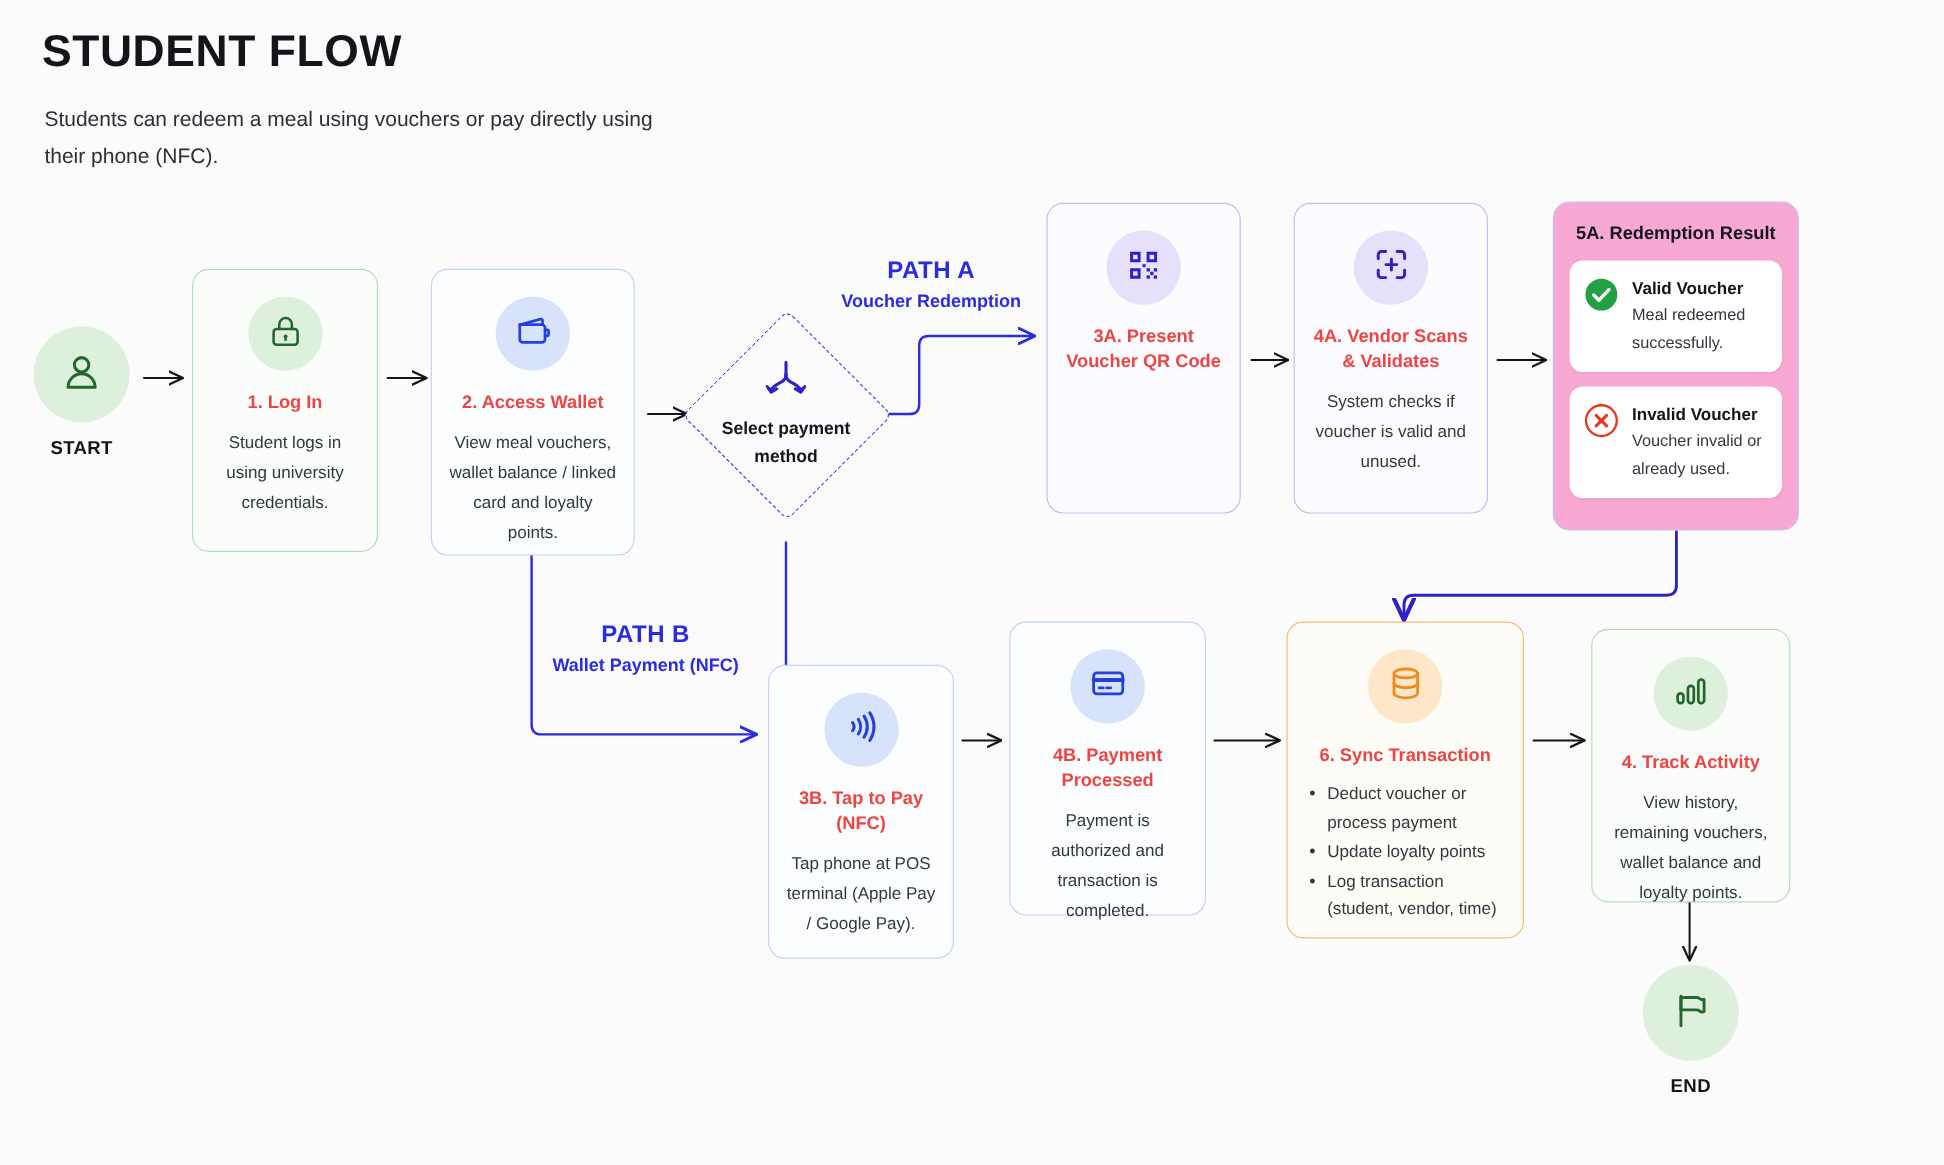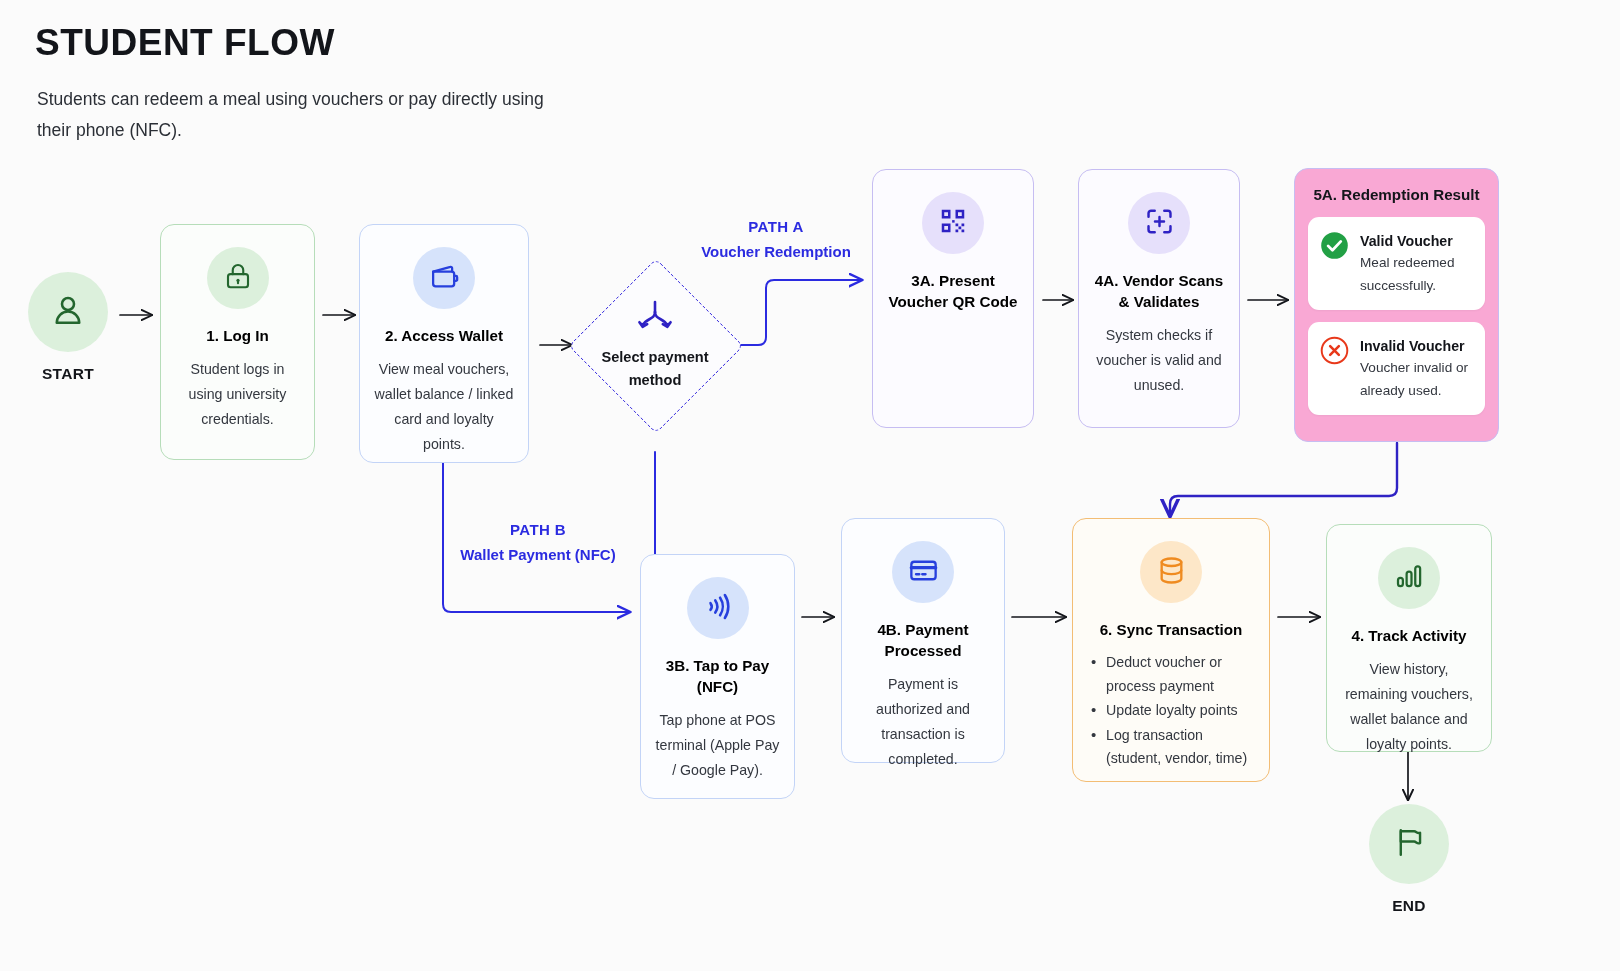--- a/index.html
+++ b/index.html
@@ -89,21 +89,21 @@
     display: flex; align-items: center; justify-content: center;
   }
   .ic-green  { background: #dcf0dc; }
   .ic-blue   { background: #d6e3fb; }
   .ic-purple { background: #e6e0fb; }
   .ic-orange { background: #fde7c8; }
 
   .card .c-title {
     font-size: 15.2px;
     font-weight: 700;
-    color: #000000;
+    color: #ef4444;
     line-height: 21px;
     margin-bottom: 11px;
   }
   .card .c-desc {
     font-size: 14.2px;
     line-height: 25px;
     color: #33373f;
   }
 
   
@@ -163,21 +163,21 @@
     width: 160px;
   }
 
   
   .path-label {
     position: absolute;
     text-align: center;
     color: #2b2be0;
     font-weight: 700;
   }
-  .path-label .pl1 { font-size: 15px; line-height: 25px; letter-spacing: .4px; }
+  .path-label .pl1 { font-size: 20px; line-height: 25px; letter-spacing: .4px; }
   .path-label .pl2 { font-size: 15px; line-height: 25px; }
 
   
   .result-card {
     position: absolute;
     box-sizing: border-box;
     border-radius: 14px;
     border: 1.4px solid #c6bdf2;
     background: #f9a8d4;
     padding: 17px 13px 15px;

